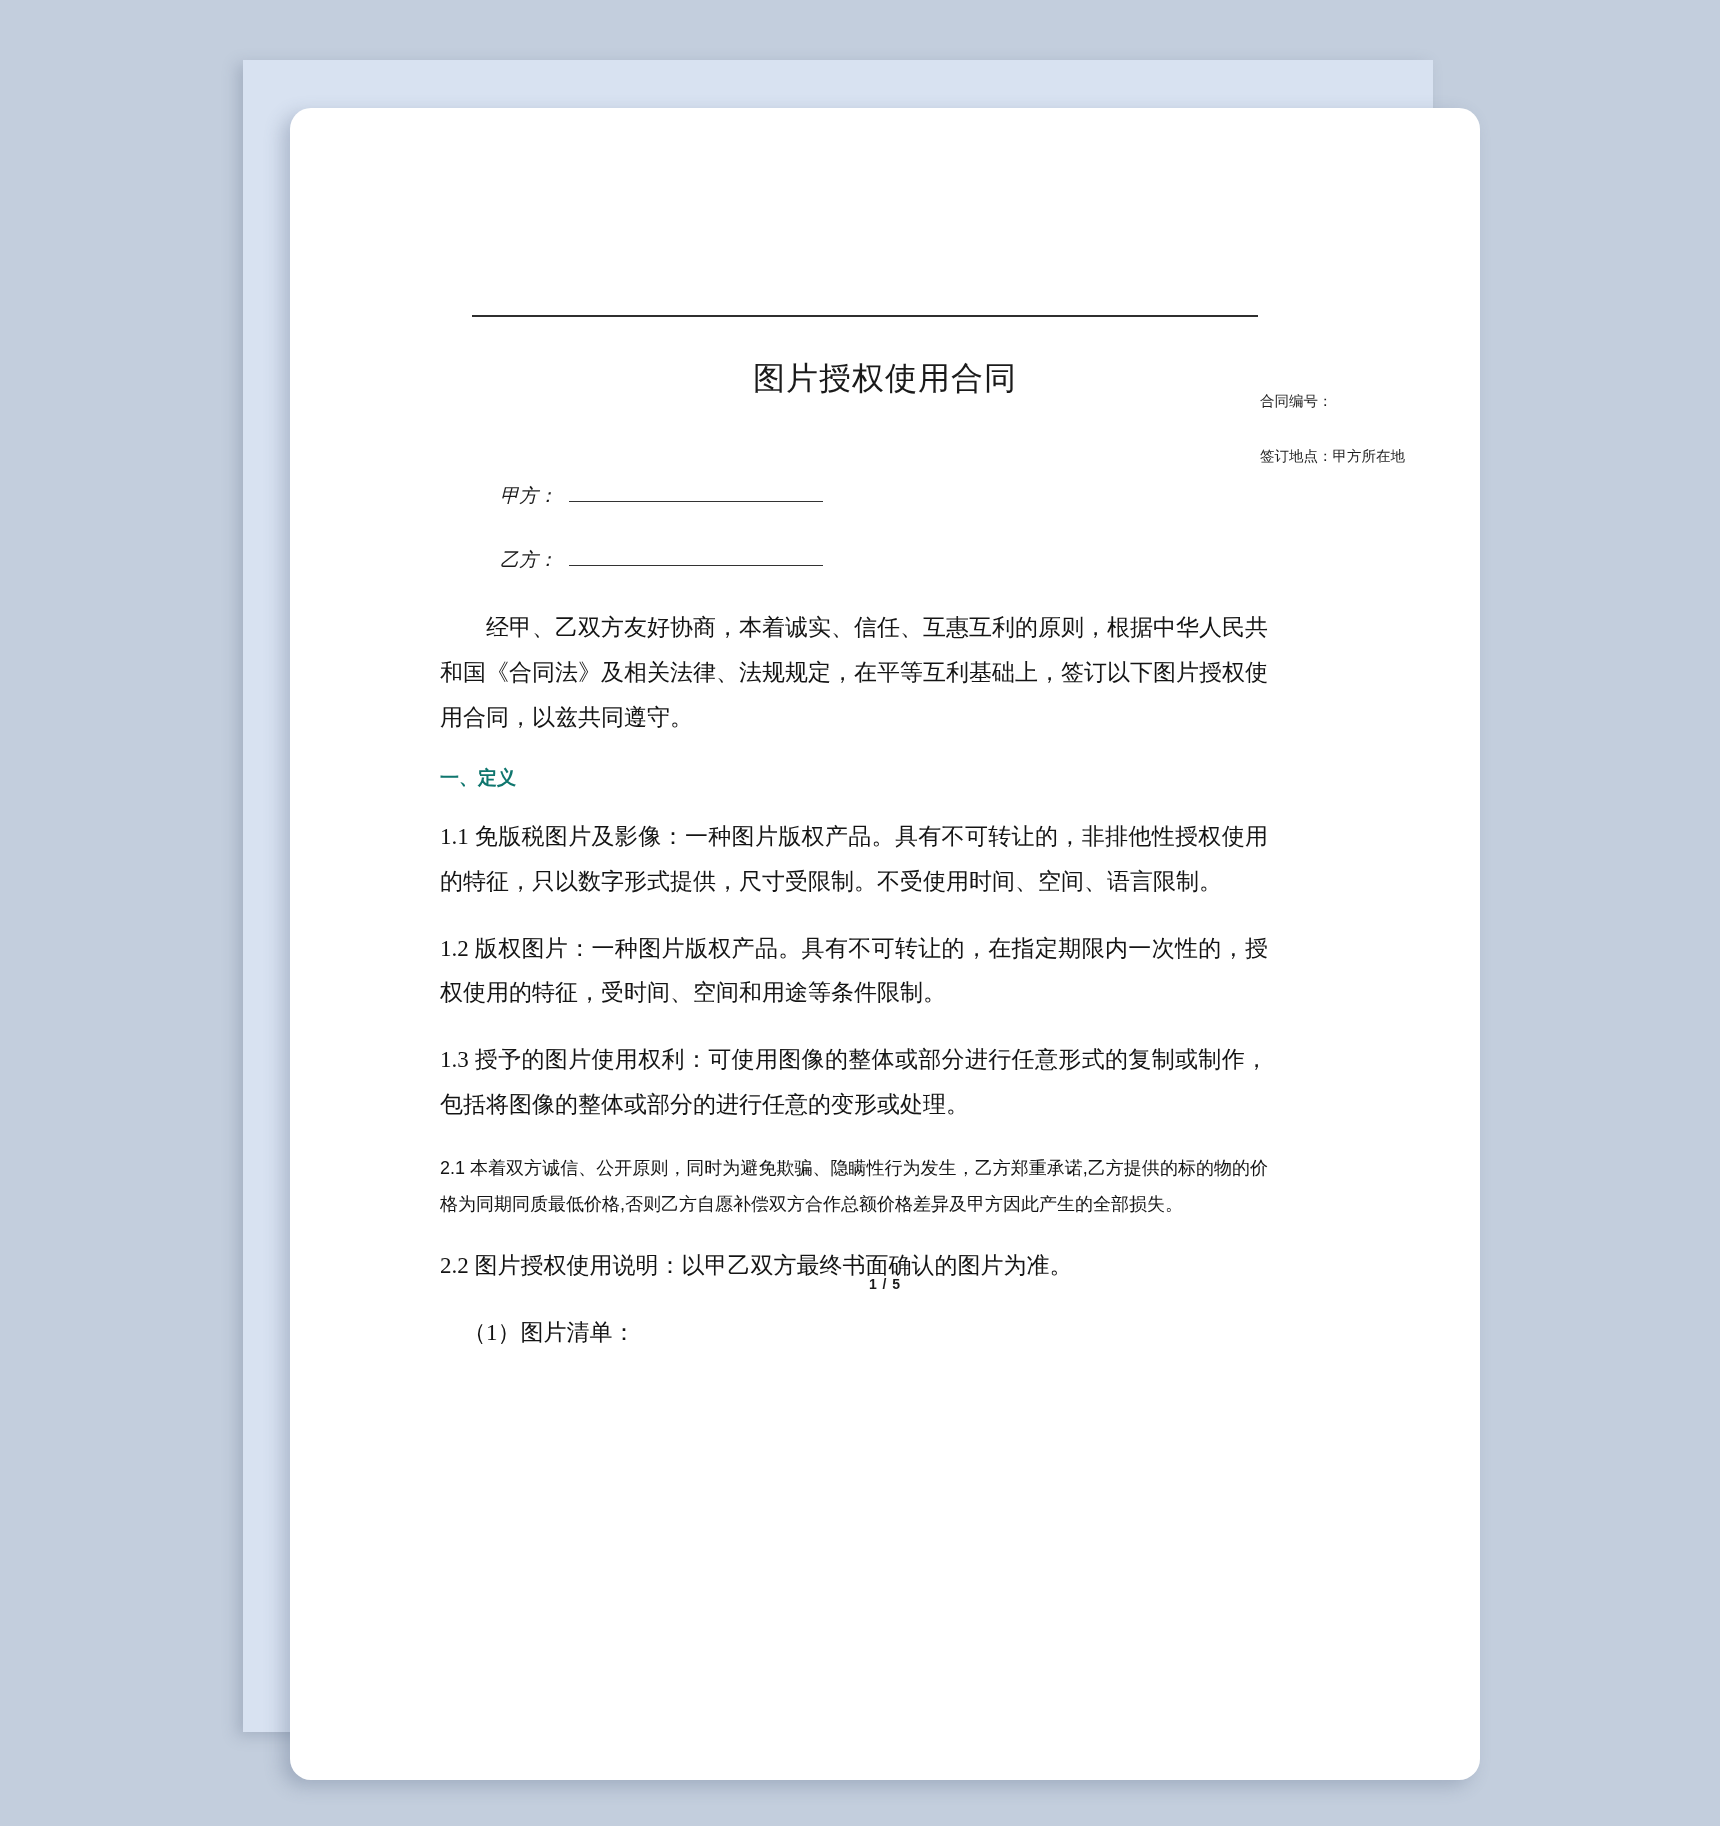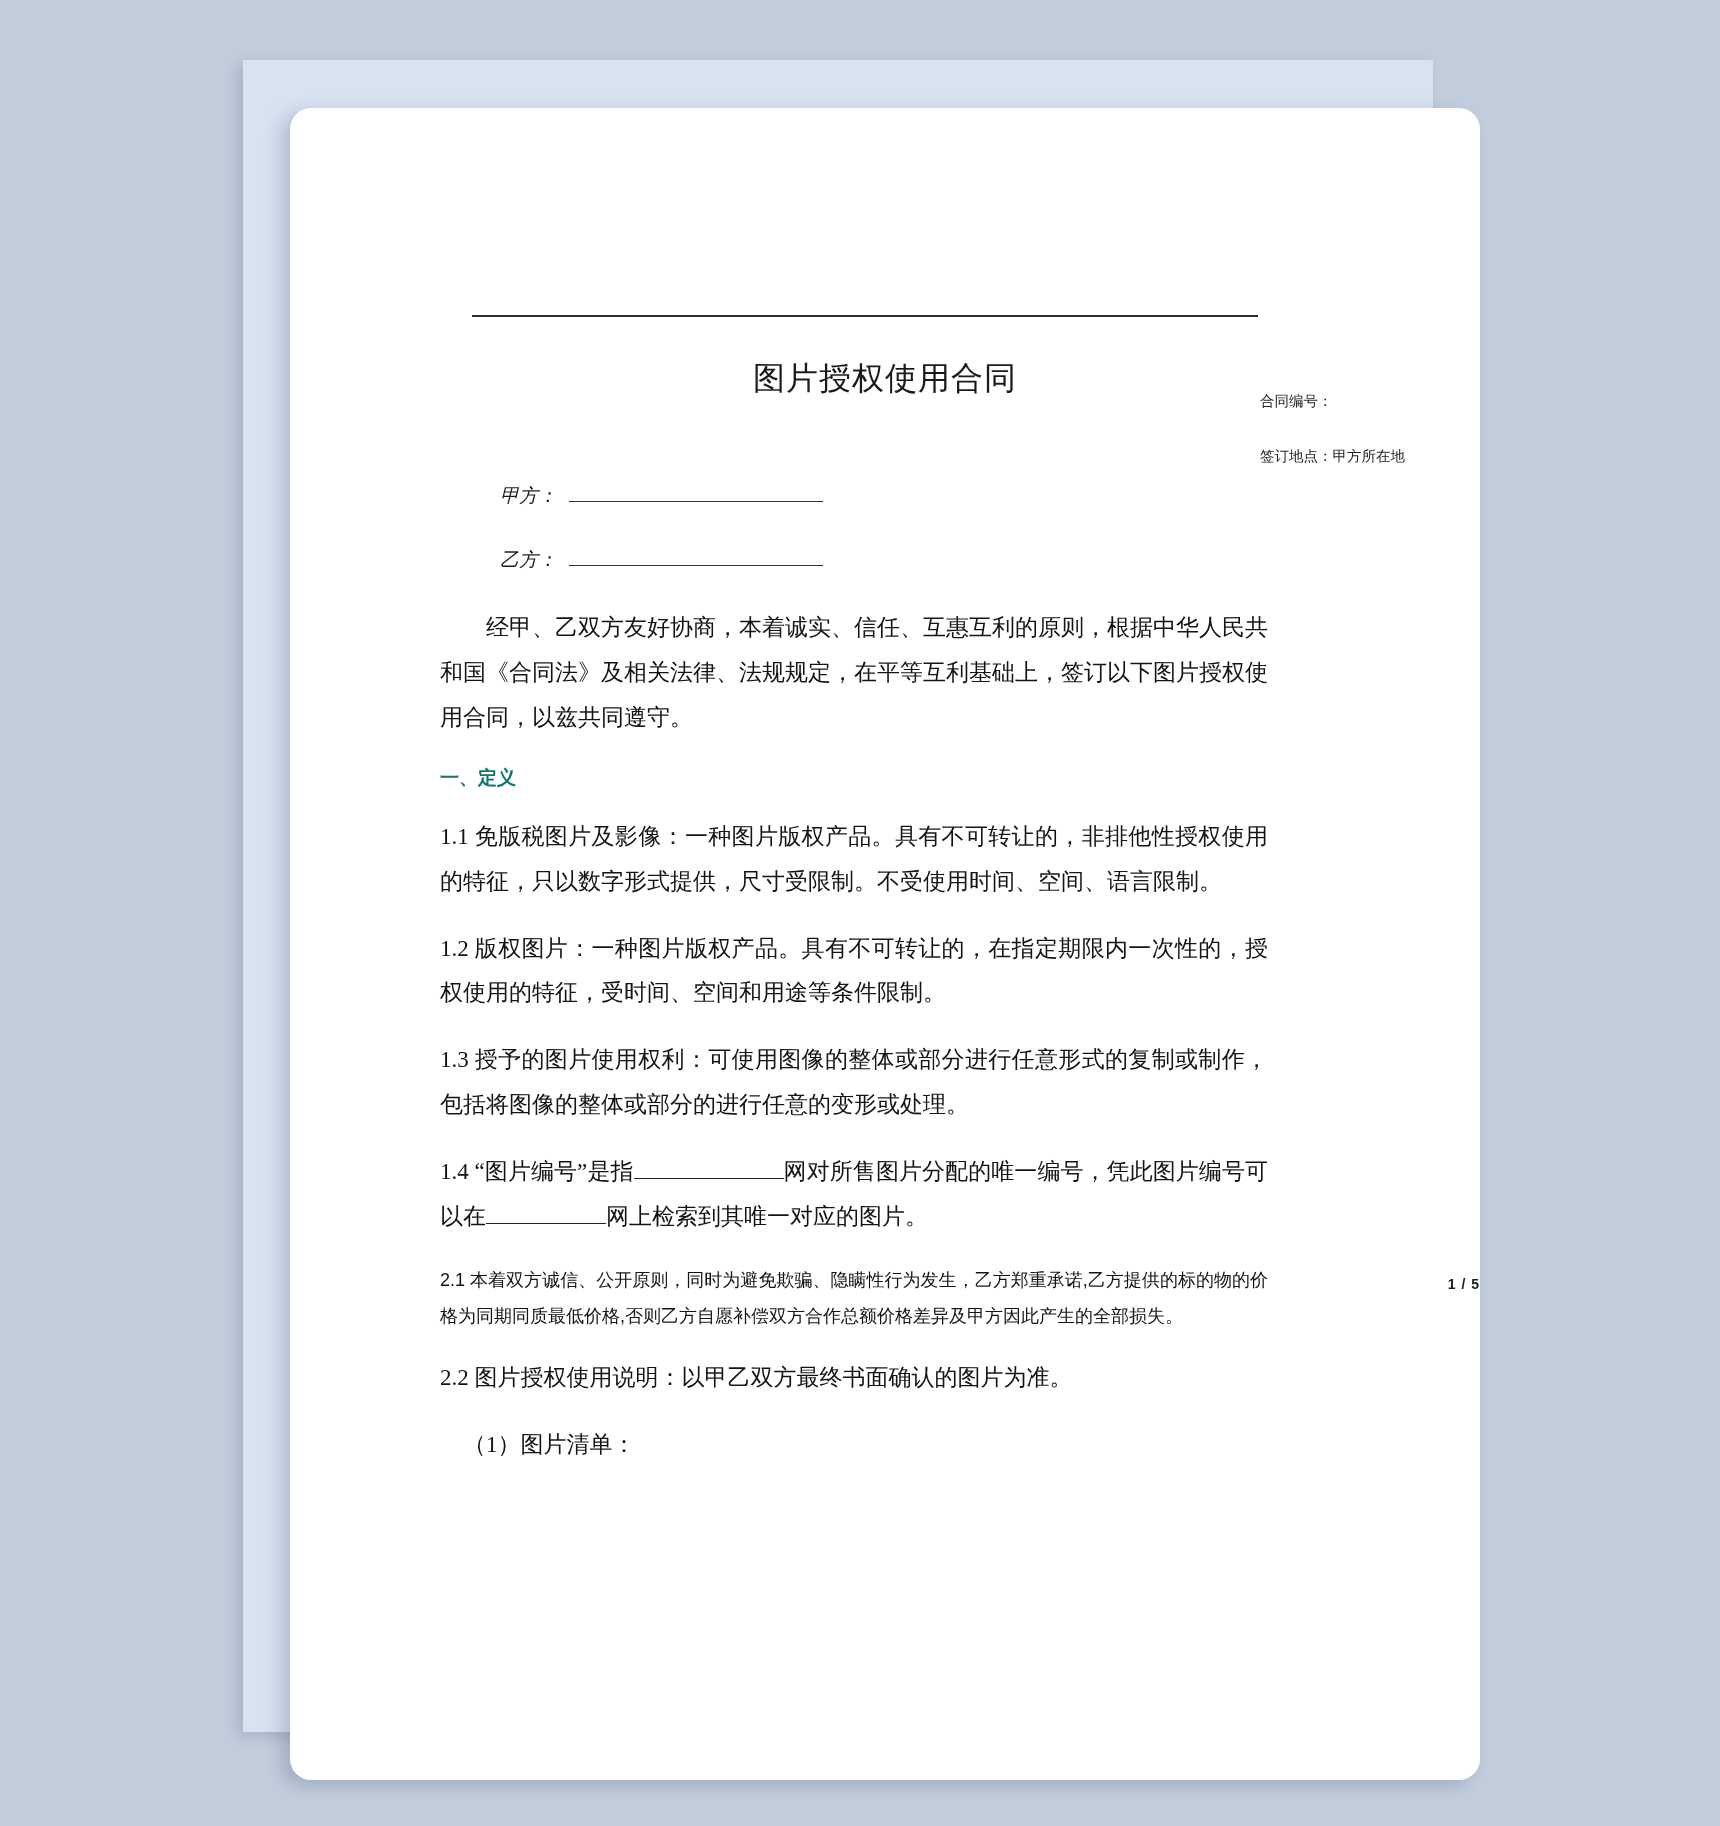--- a/index.html
+++ b/index.html
@@ -145,21 +145,21 @@
   }
   .blank-lg { width: 150px; }
   .blank-md { width: 120px; }
 
   
   .page-number {
     position: absolute;
     left: 0;
     right: 0;
     top: 1168px;
-    text-align: right;
+    text-align: center;
     font-size: 14px;
     font-weight: bold;
     letter-spacing: 1px;
     color: #1a1a1a;
     font-family: "Liberation Sans", "DejaVu Sans", sans-serif;
   }
 </style>
 </head>
 <body>
 
@@ -193,21 +193,20 @@
       <p class="para indent">经甲、乙双方友好协商，本着诚实、信任、互惠互利的原则，根据中华人民共和国《合同法》及相关法律、法规规定，在平等互利基础上，签订以下图片授权使用合同，以兹共同遵守。</p>
 
       <h2 class="section">一、定义</h2>
 
       <p class="para">1.1 免版税图片及影像：一种图片版权产品。具有不可转让的，非排他性授权使用的特征，只以数字形式提供，尺寸受限制。不受使用时间、空间、语言限制。</p>
 
       <p class="para">1.2 版权图片：一种图片版权产品。具有不可转让的，在指定期限内一次性的，授权使用的特征，受时间、空间和用途等条件限制。</p>
 
       <p class="para">1.3 授予的图片使用权利：可使用图像的整体或部分进行任意形式的复制或制作，包括将图像的整体或部分的进行任意的变形或处理。</p>
 
-      <p class="para"><span>1.4 “图片编号”是指</span><span class="blank-line blank-lg"></span><span>网对所售图片分配的唯一编号，凭此图片编号可以在</span><span class="blank-line blank-md"></span><span>网上检索到其唯一对应的图片。</span></p>
 
 
       <p class="para heavy">2.1 本着双方诚信、公开原则，同时为避免欺骗、隐瞒性行为发生，乙方郑重承诺,乙方提供的标的物的价格为同期同质最低价格,否则乙方自愿补偿双方合作总额价格差异及甲方因此产生的全部损失。</p>
 
       <p class="para">2.2 图片授权使用说明：以甲乙双方最终书面确认的图片为准。</p>
 
       <p class="para item-indent">（1）图片清单：</p>
 
     </div>
 

